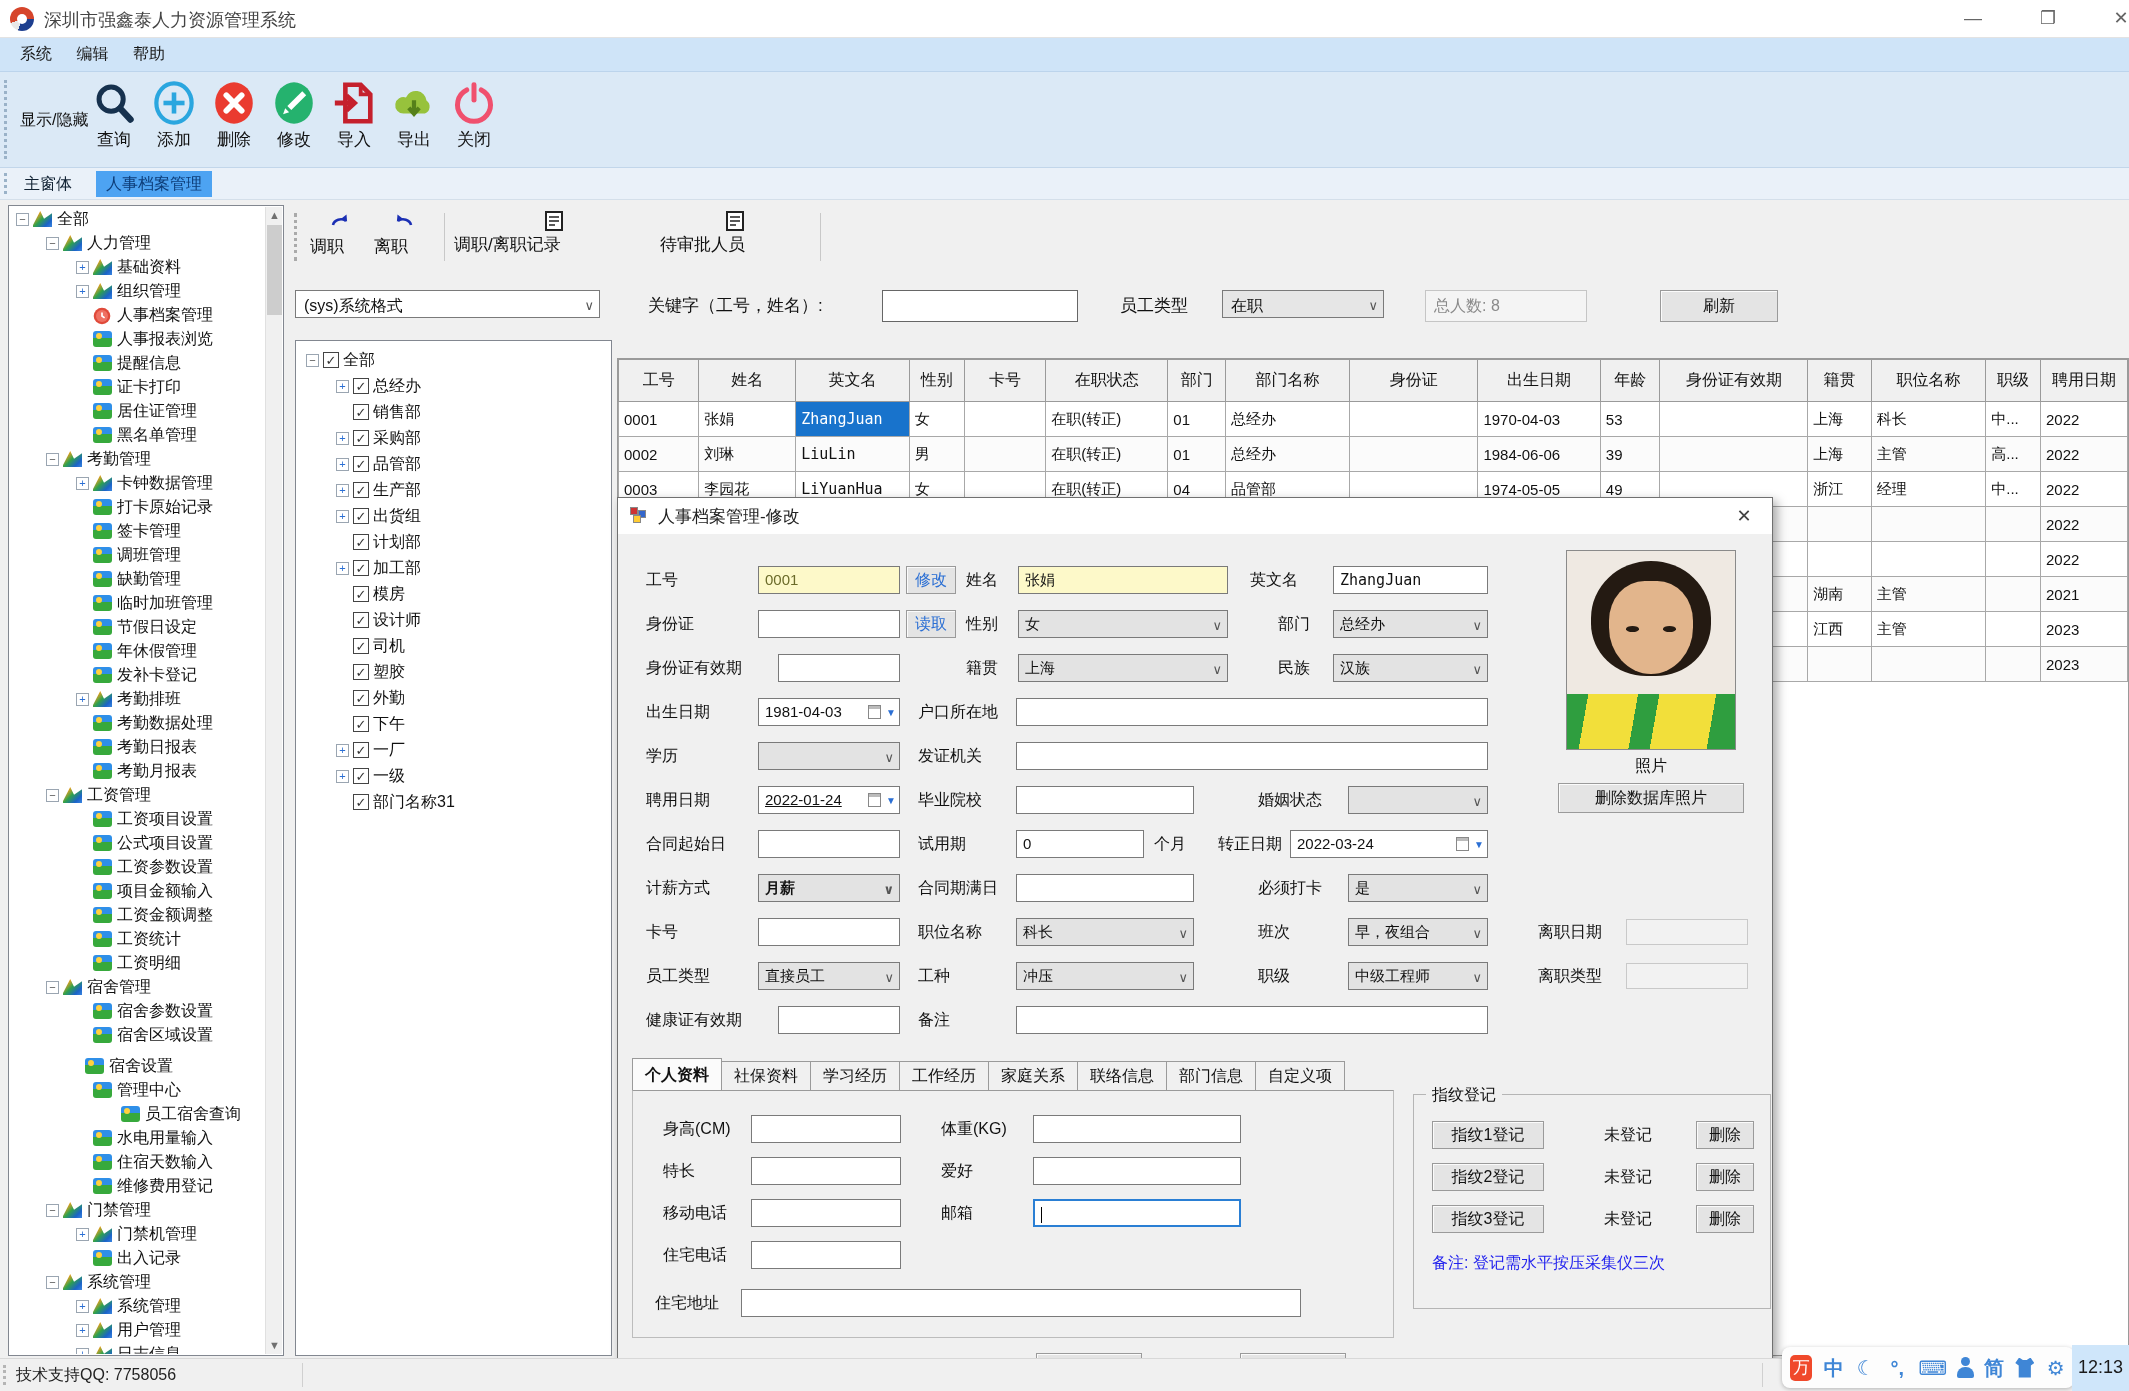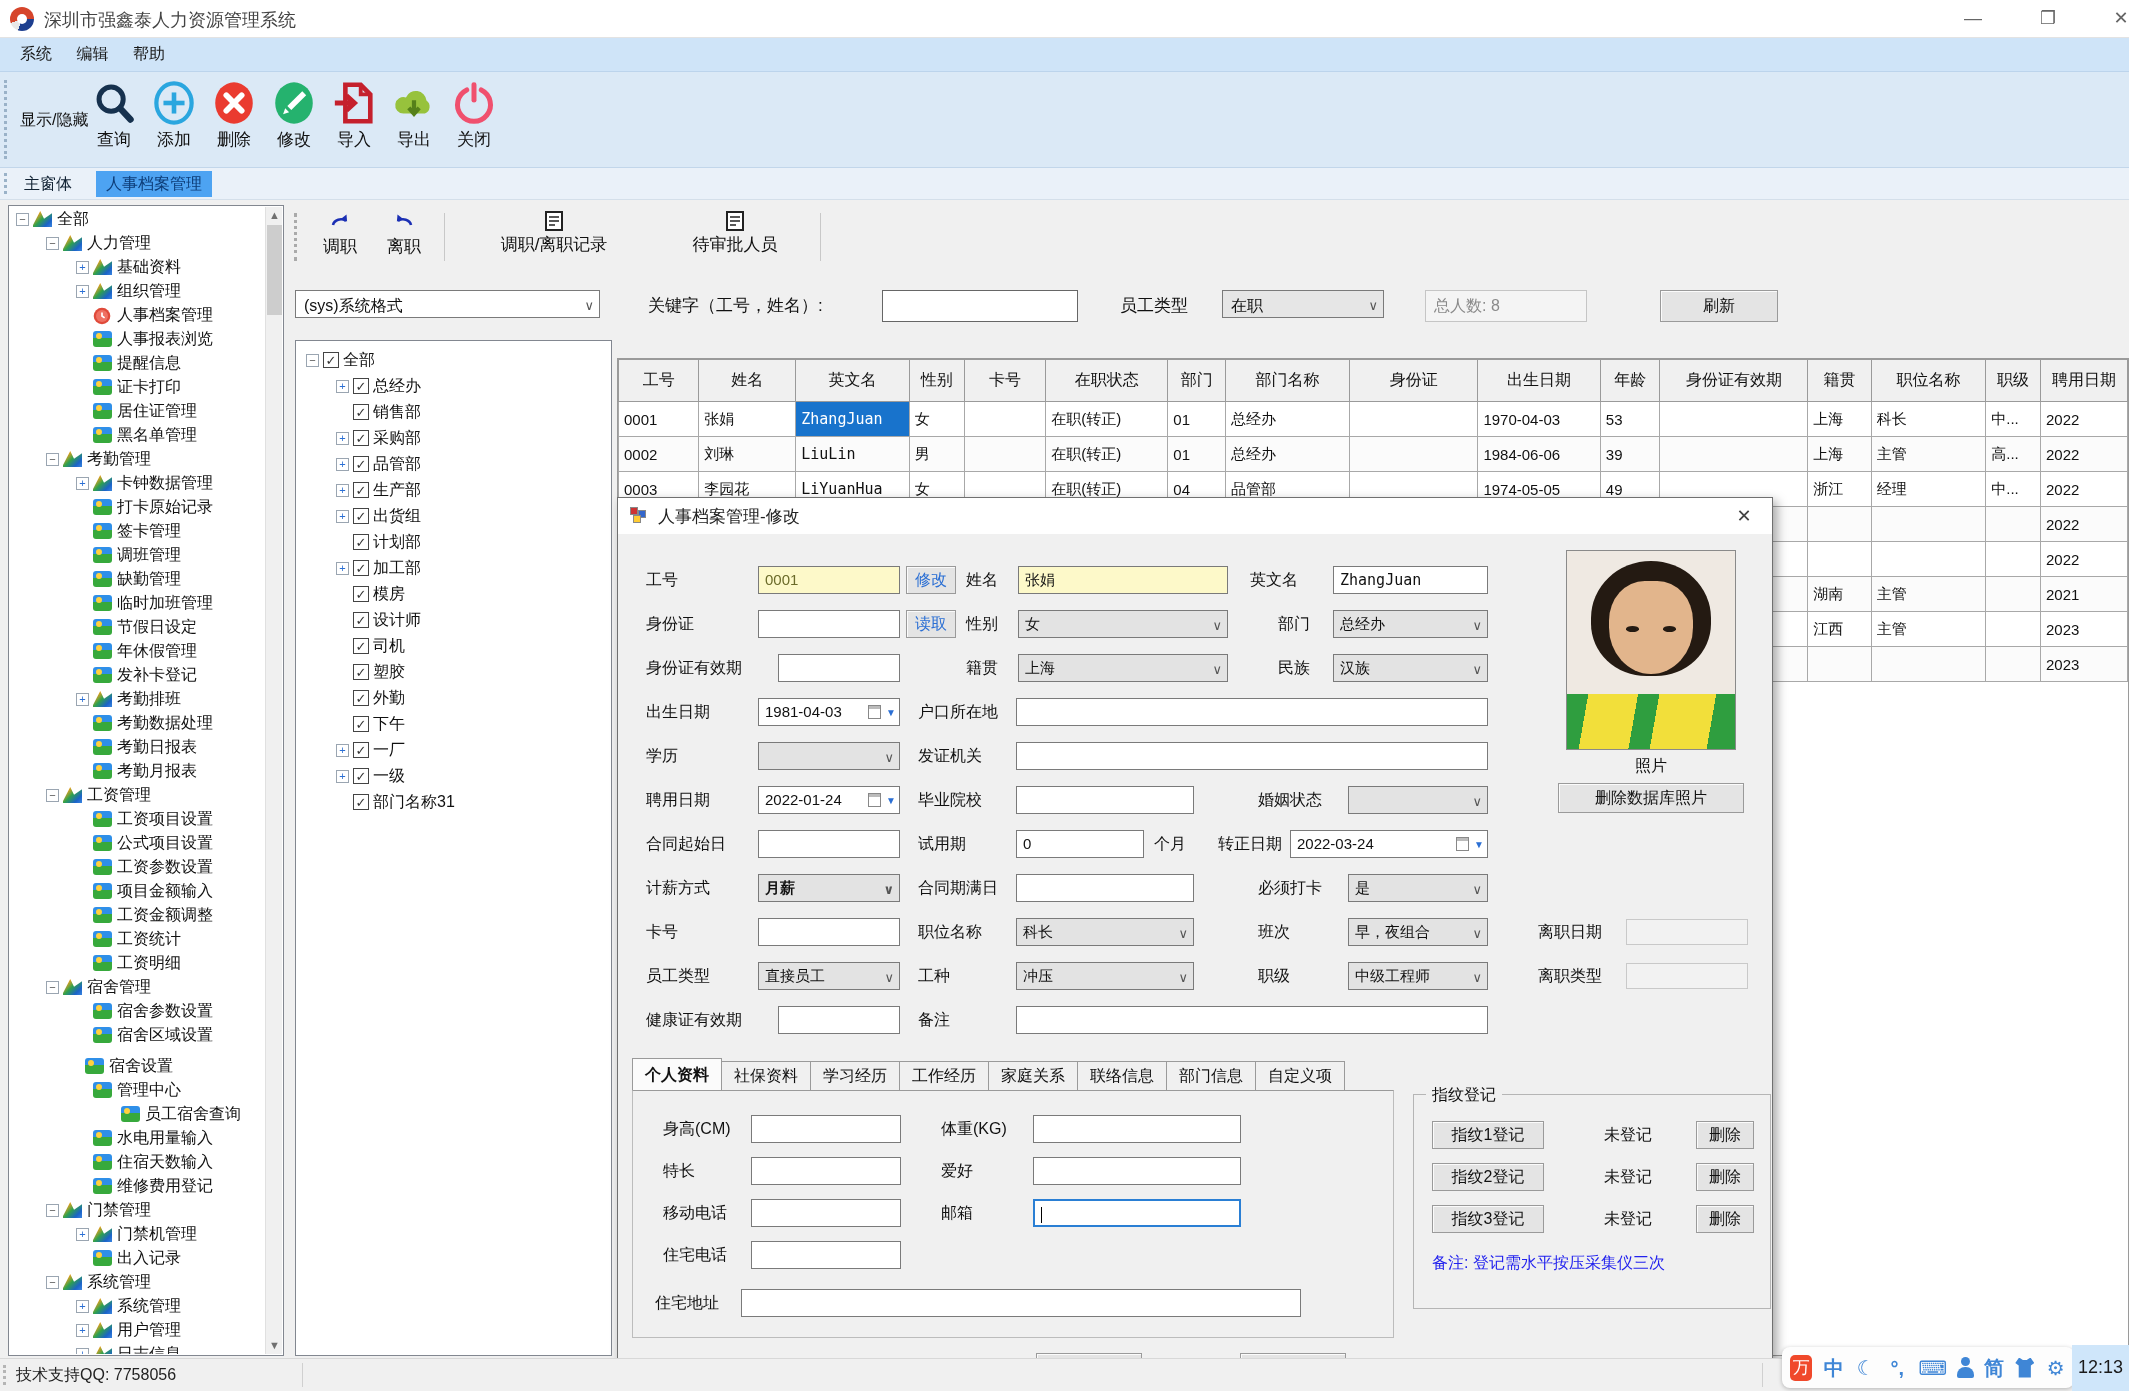--- a/index.html
+++ b/index.html
@@ -55,21 +55,21 @@
   .tlabel { color:#111; }
 
   
   #nav-scroll { position:absolute; right:1px; top:1px; width:17px; bottom:1px; background:#f0f0f0; border-left:1px solid #e0e0e0; }
   .scr-arrow { position:absolute; left:0; width:17px; height:17px; color:#707070; font-size:11px; text-align:center; line-height:17px; }
   #nav-thumb { position:absolute; left:1px; top:18px; width:15px; height:90px; background:#cdcdcd; }
 
   
   #subtoolbar { left:292px; top:205px; width:1837px; height:64px; background:#f0f0f0; }
   #subtoolbar .grip { position:absolute; left:2px; top:8px; bottom:8px; border-left:3px dotted #aaa; }
-  .stbtn { position:absolute; text-align:center; font-size:17px; color:#111; }
+  .stbtn { position:absolute; font-size:17px; color:#111; }
   .stbtn svg { display:block; margin:0 auto; }
   .stsep { position:absolute; top:8px; bottom:8px; border-left:1px solid #c8c8c8; }
 
   
   .combo { position:absolute; height:28px; background:#fff; border:1px solid #7a7a7a; font-size:16px; line-height:30px; padding:0 22px 0 8px; }
   .combo .chev, .ddd .chev { position:absolute; right:5px; top:0; bottom:0; line-height:30px; color:#555; font-size:13px; }
   .combo.gray, .ddd { background:#e6e6e6; }
   .flabel { position:absolute; font-size:17px; color:#111; line-height:32px; }
   .finput { position:absolute; height:32px; background:#fff; border:1px solid #666; }
   .fdisabled { position:absolute; height:32px; background:#f4f4f4; border:1px solid #c5c5c5; color:#8a8a8a; font-size:16px; line-height:30px; padding-left:8px; }
@@ -847,21 +847,21 @@
   <div class="din date" style="left:140px; top:200px; width:142px;"><span>1981-04-03</span><span class="calico"></span><span class="caldn">▼</span></div>
   <div class="dlab" style="left:300px; top:200px;">户口所在地</div>
   <div class="din" style="left:398px; top:200px; width:472px;"></div>
 
   <div class="dlab" style="left:28px; top:244px;">学历</div>
   <div class="ddd" style="left:140px; top:244px; width:142px;"><span></span><span class="chev">∨</span></div>
   <div class="dlab" style="left:300px; top:244px;">发证机关</div>
   <div class="din" style="left:398px; top:244px; width:472px;"></div>
 
   <div class="dlab" style="left:28px; top:288px;">聘用日期</div>
-  <div class="din date" style="left:140px; top:288px; width:142px;"><span>2022-01-24</span><span class="calico"></span><span class="caldn">▼</span></div>
+  <div class="din date" style="left:140px; top:288px; width:142px;text-decoration:underline;"><span>2022-01-24</span><span class="calico"></span><span class="caldn">▼</span></div>
   <div class="dlab" style="left:300px; top:288px;">毕业院校</div>
   <div class="din" style="left:398px; top:288px; width:178px;"></div>
   <div class="dlab" style="left:640px; top:288px;">婚姻状态</div>
   <div class="ddd" style="left:730px; top:288px; width:140px;"><span></span><span class="chev">∨</span></div>
 
   <div class="dlab" style="left:28px; top:332px;">合同起始日</div>
   <div class="din" style="left:140px; top:332px; width:142px;"></div>
   <div class="dlab" style="left:300px; top:332px;">试用期</div>
   <div class="din" style="left:398px; top:332px; width:128px;">0</div>
   <div class="dlab" style="left:536px; top:332px;">个月</div>

